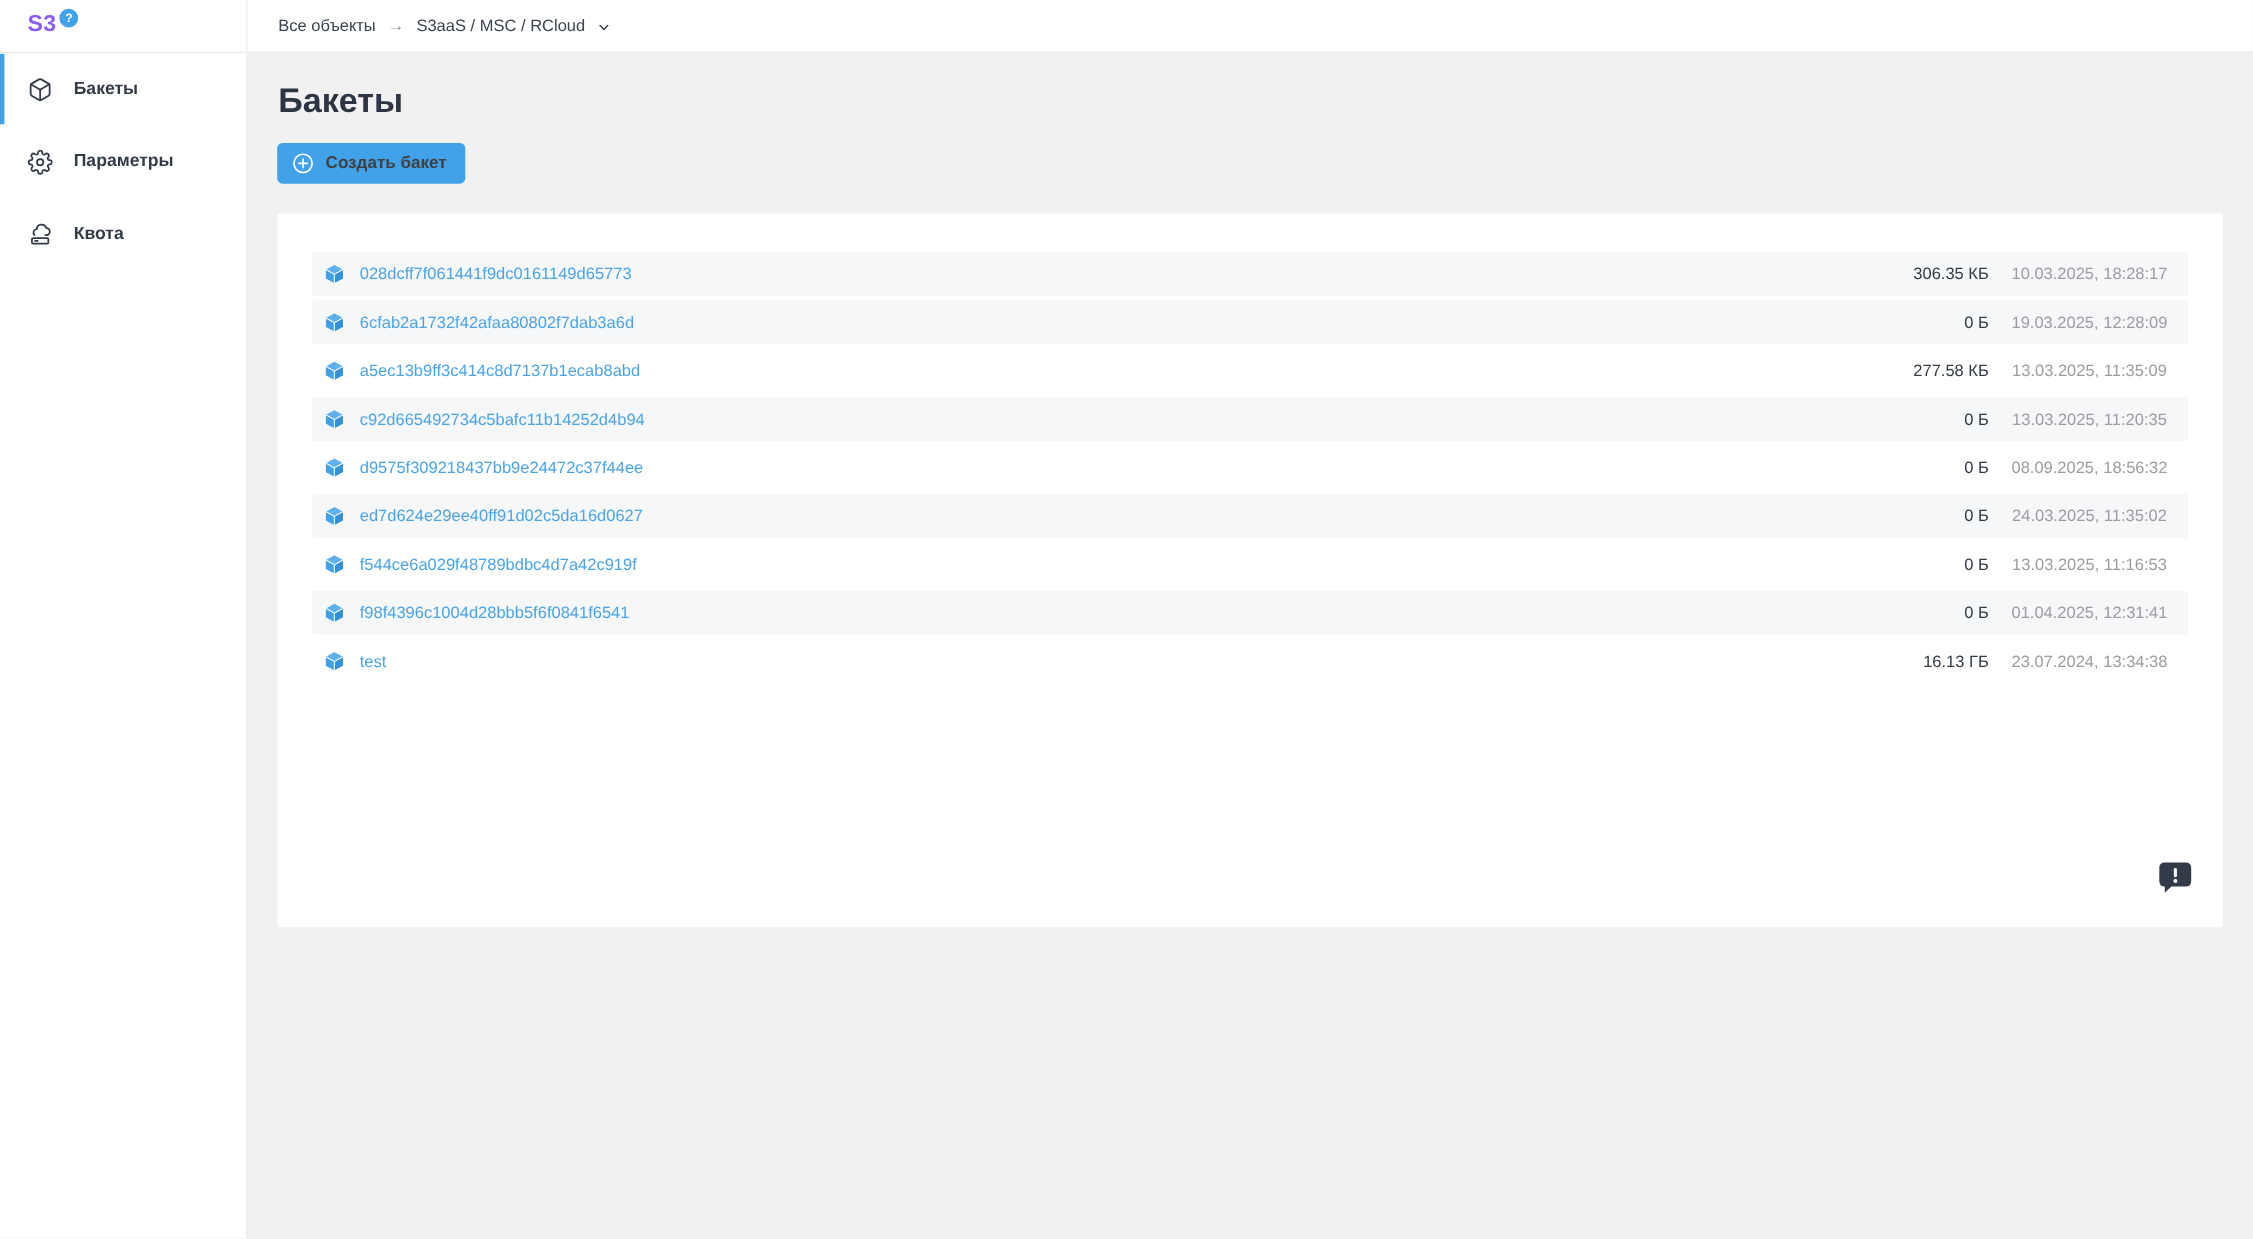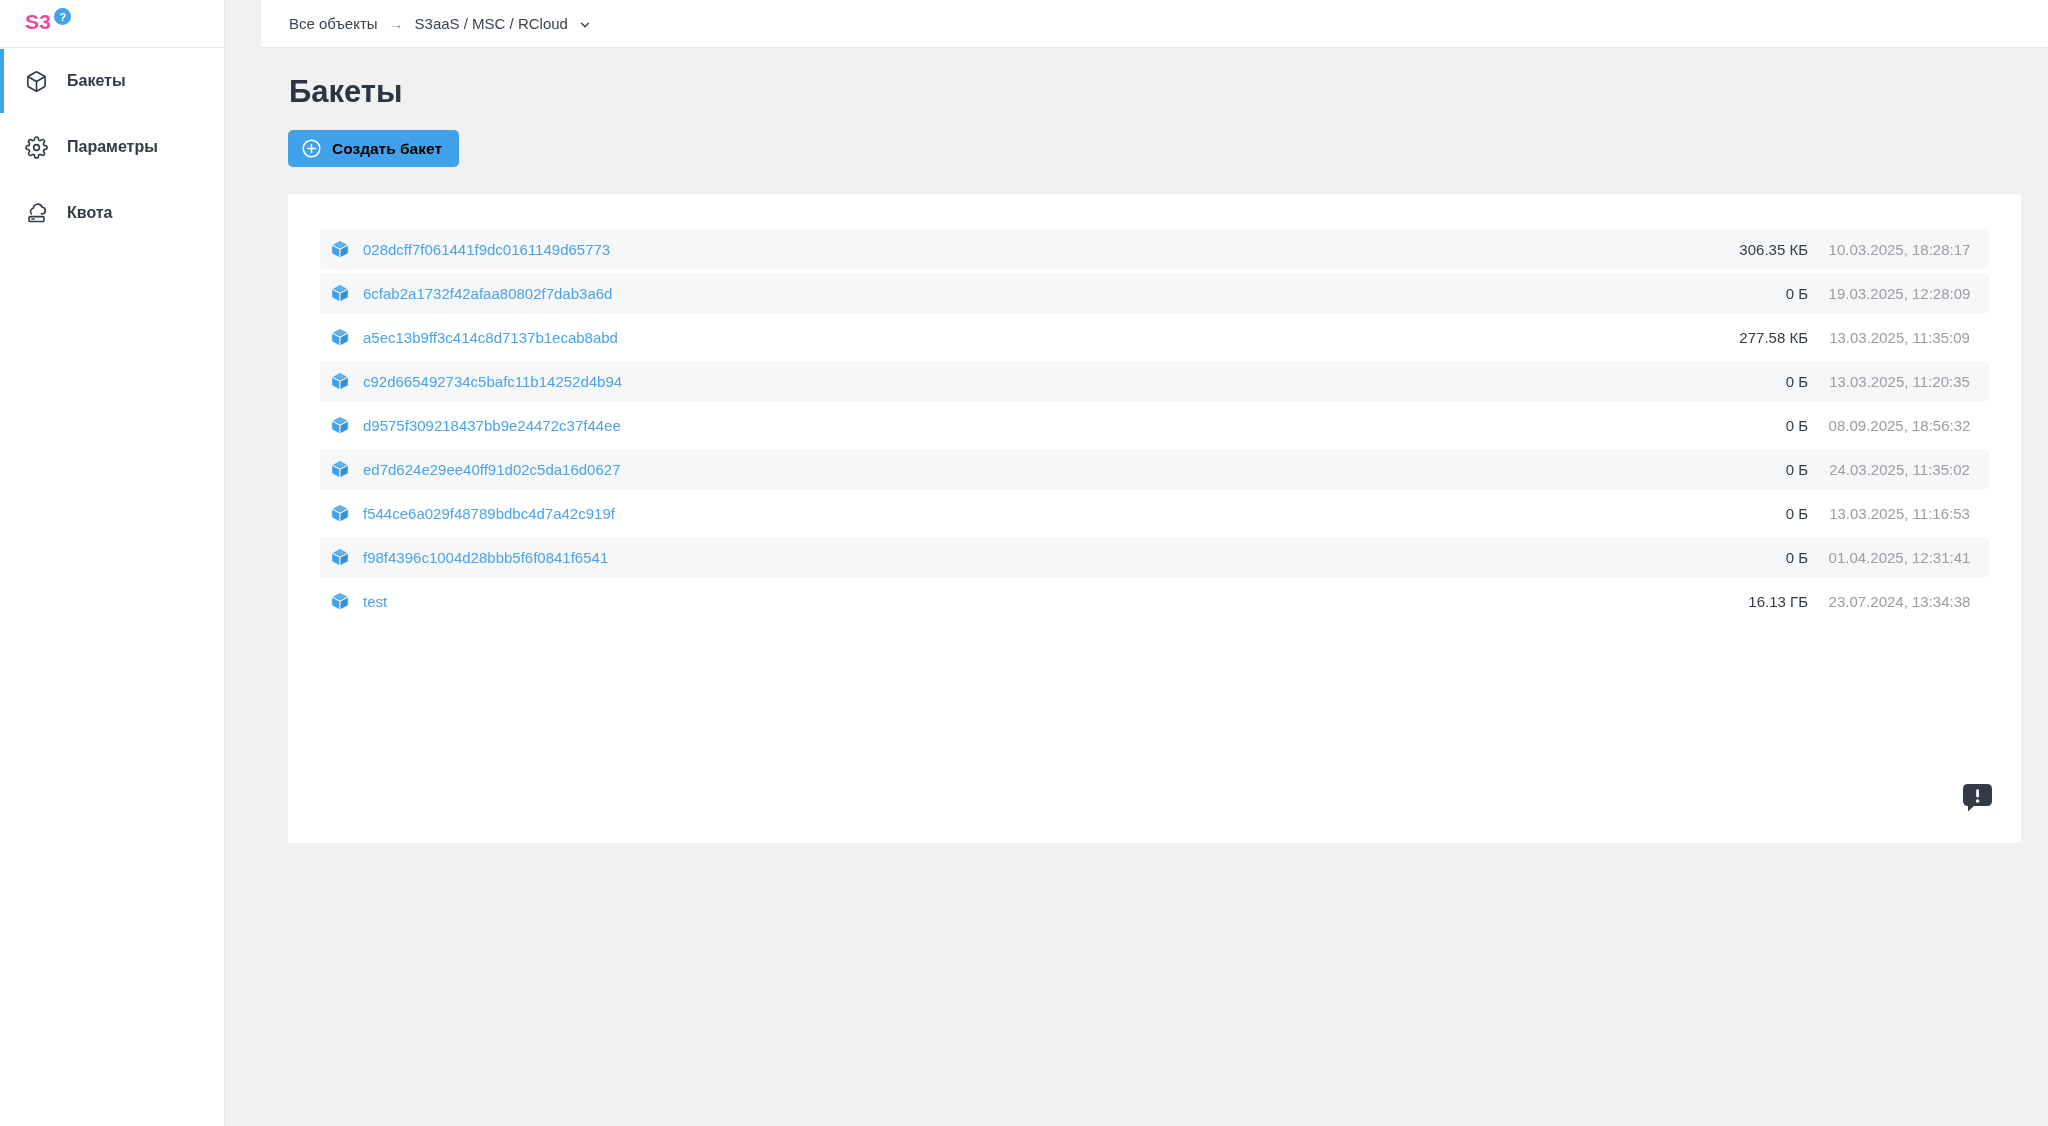--- a/index.html
+++ b/index.html
@@ -24,21 +24,21 @@
   
   .sidebar{
     width:225px;min-width:225px;background:#fff;
     border-right:1px solid var(--border);
     display:flex;flex-direction:column;
   }
   .logo-row{
     height:48px;min-height:48px;border-bottom:1px solid var(--border);
     display:flex;align-items:flex-start;padding:9px 0 0 25px;
   }
-  .logo-text{font-size:21px;font-weight:700;color:#ec4899;line-height:26px;letter-spacing:.3px;cursor:pointer;}
+  .logo-text{font-size:21px;font-weight:700;color:#8b5cf6;line-height:26px;letter-spacing:.3px;cursor:pointer;}
   .help-badge{
     width:17px;height:17px;border-radius:50%;
     background:var(--accent);color:#fff;
     font-size:11px;font-weight:700;
     display:flex;align-items:center;justify-content:center;
     margin-left:3px;margin-top:-1px;cursor:pointer;
   }
   .nav{display:flex;flex-direction:column;}
   .nav-item{
     height:66px;display:flex;align-items:center;gap:19px;
@@ -46,39 +46,39 @@
   }
   .nav-item.active::before{
     content:"";position:absolute;left:0;top:1px;bottom:1px;width:4px;
     background:var(--accent);
   }
   .nav-icon{width:23px;height:23px;flex:0 0 23px;display:flex;align-items:center;justify-content:center;}
   .nav-icon svg{stroke:#333b47;fill:none;stroke-width:1.7;stroke-linecap:round;stroke-linejoin:round;}
   .nav-label{font-size:16px;font-weight:600;color:#333b47;}
 
   
-  .main{flex:1;display:flex;flex-direction:column;min-width:0;margin-left:36px;}
+  .main{flex:1;display:flex;flex-direction:column;min-width:0;}
   .topbar{
     height:48px;min-height:48px;background:#fff;
     border-bottom:1px solid var(--border);
     display:flex;align-items:center;padding-left:28px;gap:11px;
   }
   .crumb{font-size:15px;color:#3a4350;cursor:pointer;white-space:nowrap;}
   .crumb-sep{font-size:15px;color:#8d949e;}
   .crumb-current{display:flex;align-items:center;gap:10px;cursor:pointer;}
   .chevron{width:14px;height:14px;margin-top:2px;}
   .chevron svg{stroke:#3a4350;fill:none;stroke-width:2.4;stroke-linecap:round;stroke-linejoin:round;}
 
   .content{flex:1;position:relative;padding:0 27px 0 27px;}
   .page-title{
     margin:25px 0 0 1px;font-size:31px;font-weight:700;color:#2c3541;line-height:38px;
   }
   .create-btn{
     margin-top:19px;display:inline-flex;align-items:center;gap:10px;
-    background:var(--accent);color:#000000;border:none;border-radius:5px;
+    background:var(--accent);color:#404040;border:none;border-radius:5px;
     height:37px;padding:0 17px 0 13px;cursor:pointer;
     font-family:"Liberation Sans", sans-serif;
     font-size:15.5px;font-weight:700;
   }
   .plus-icon{width:21px;height:21px;display:flex;}
   .plus-icon svg{stroke:#fff;fill:none;stroke-width:1.5;stroke-linecap:round;}
 
   .card{
     margin-top:27px;background:#fff;height:649px;
     padding:35px 32px 0 32px;position:relative;border-radius:2px;

